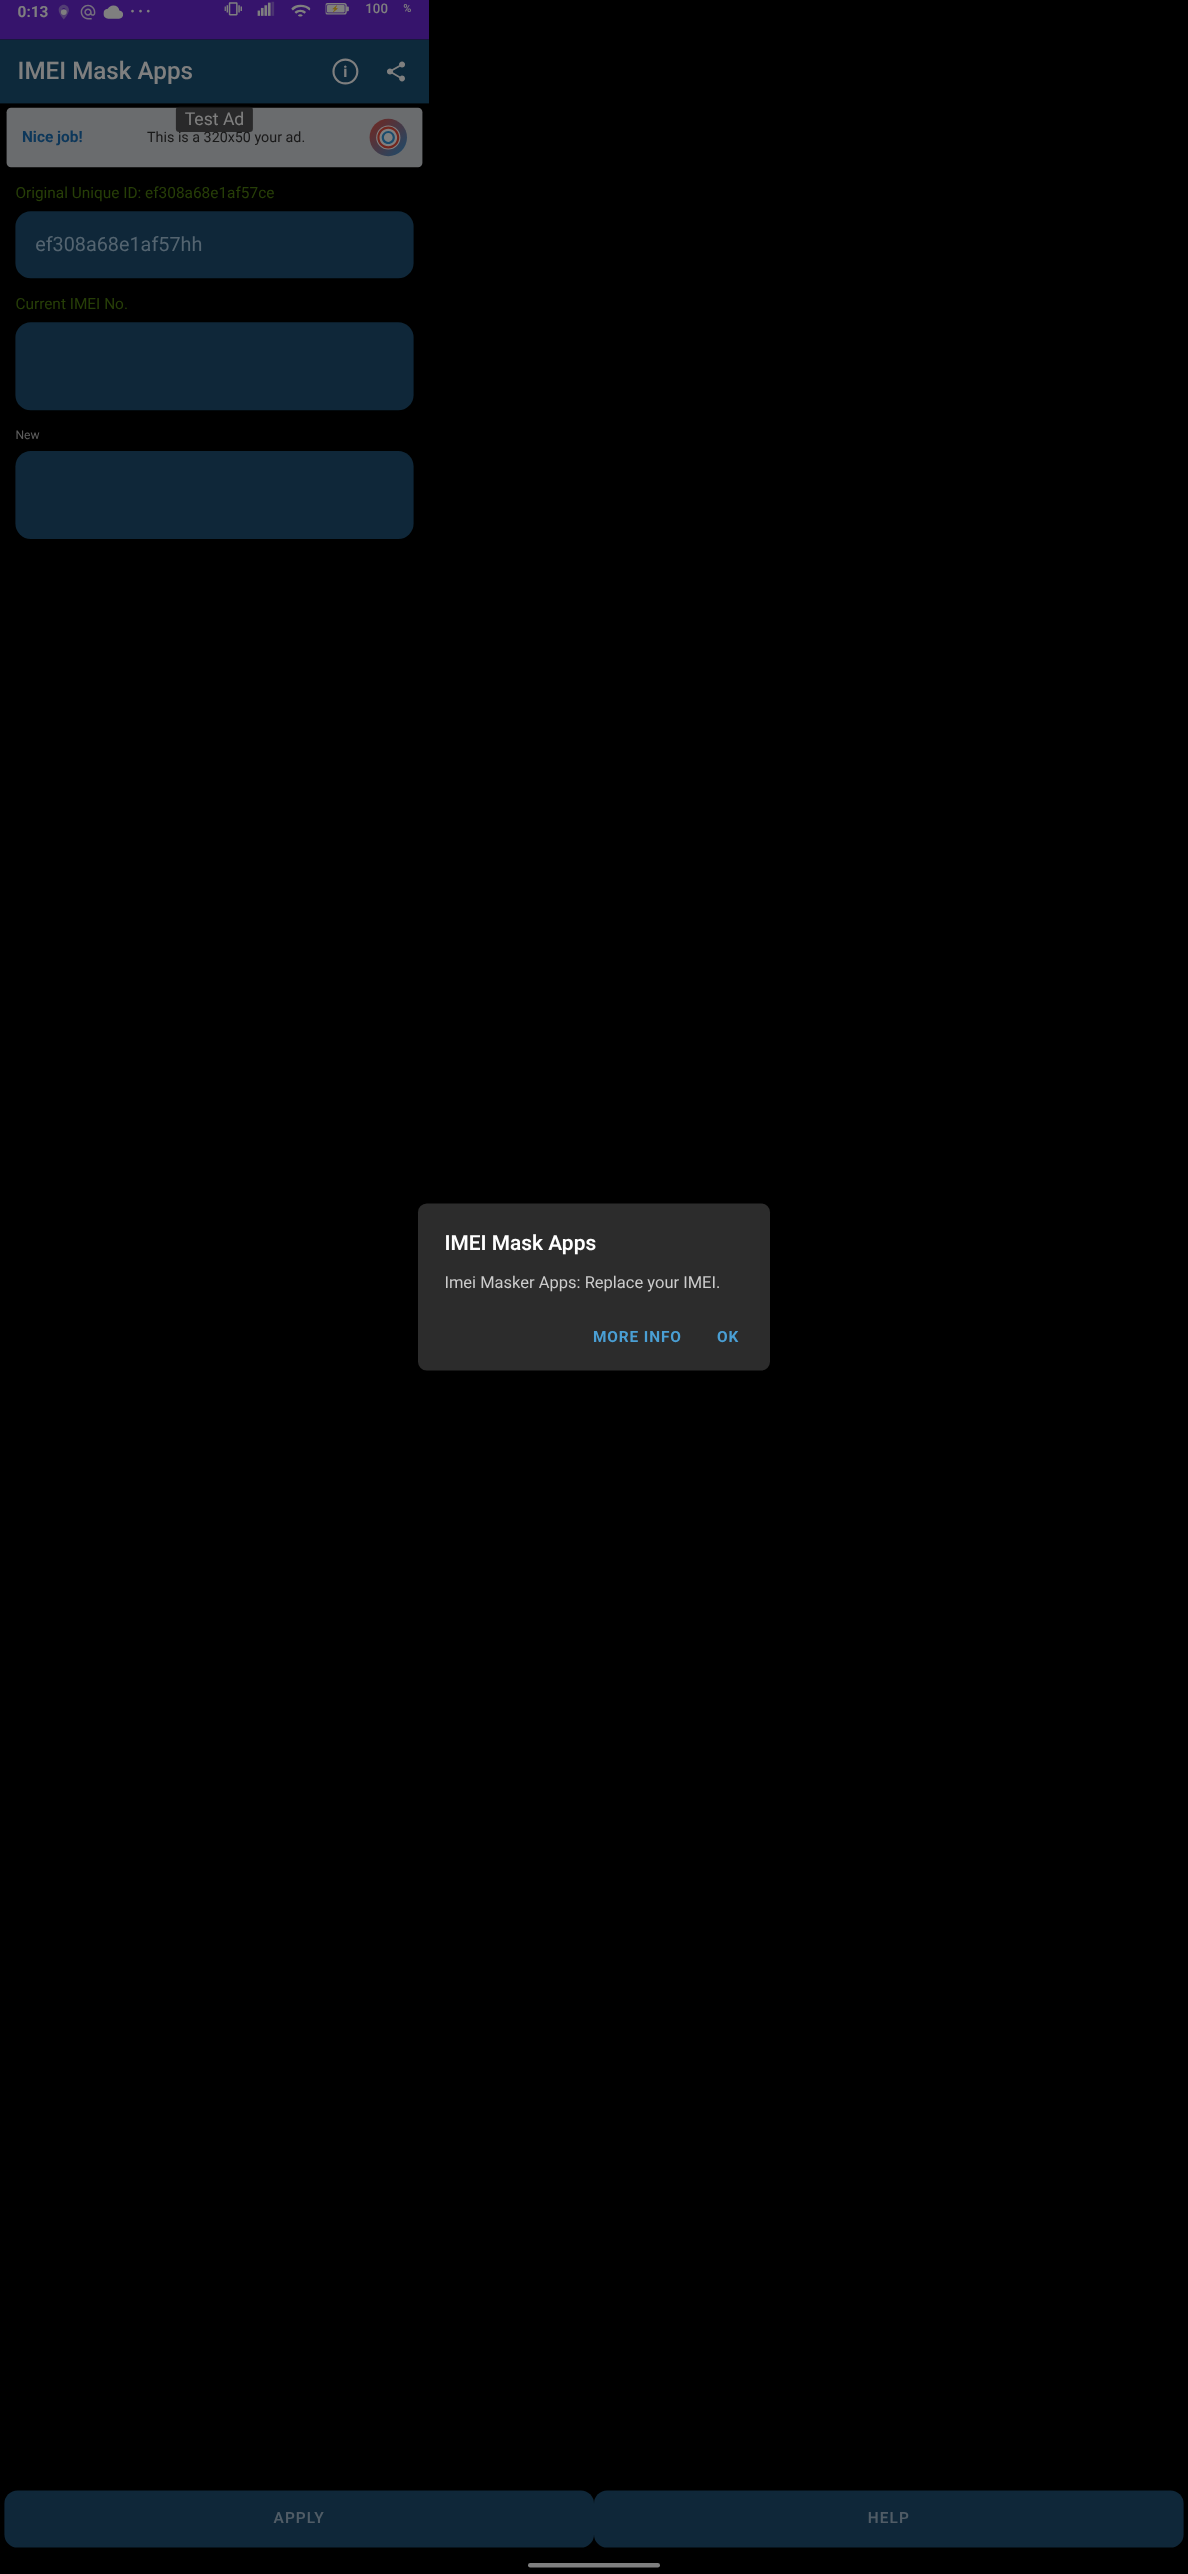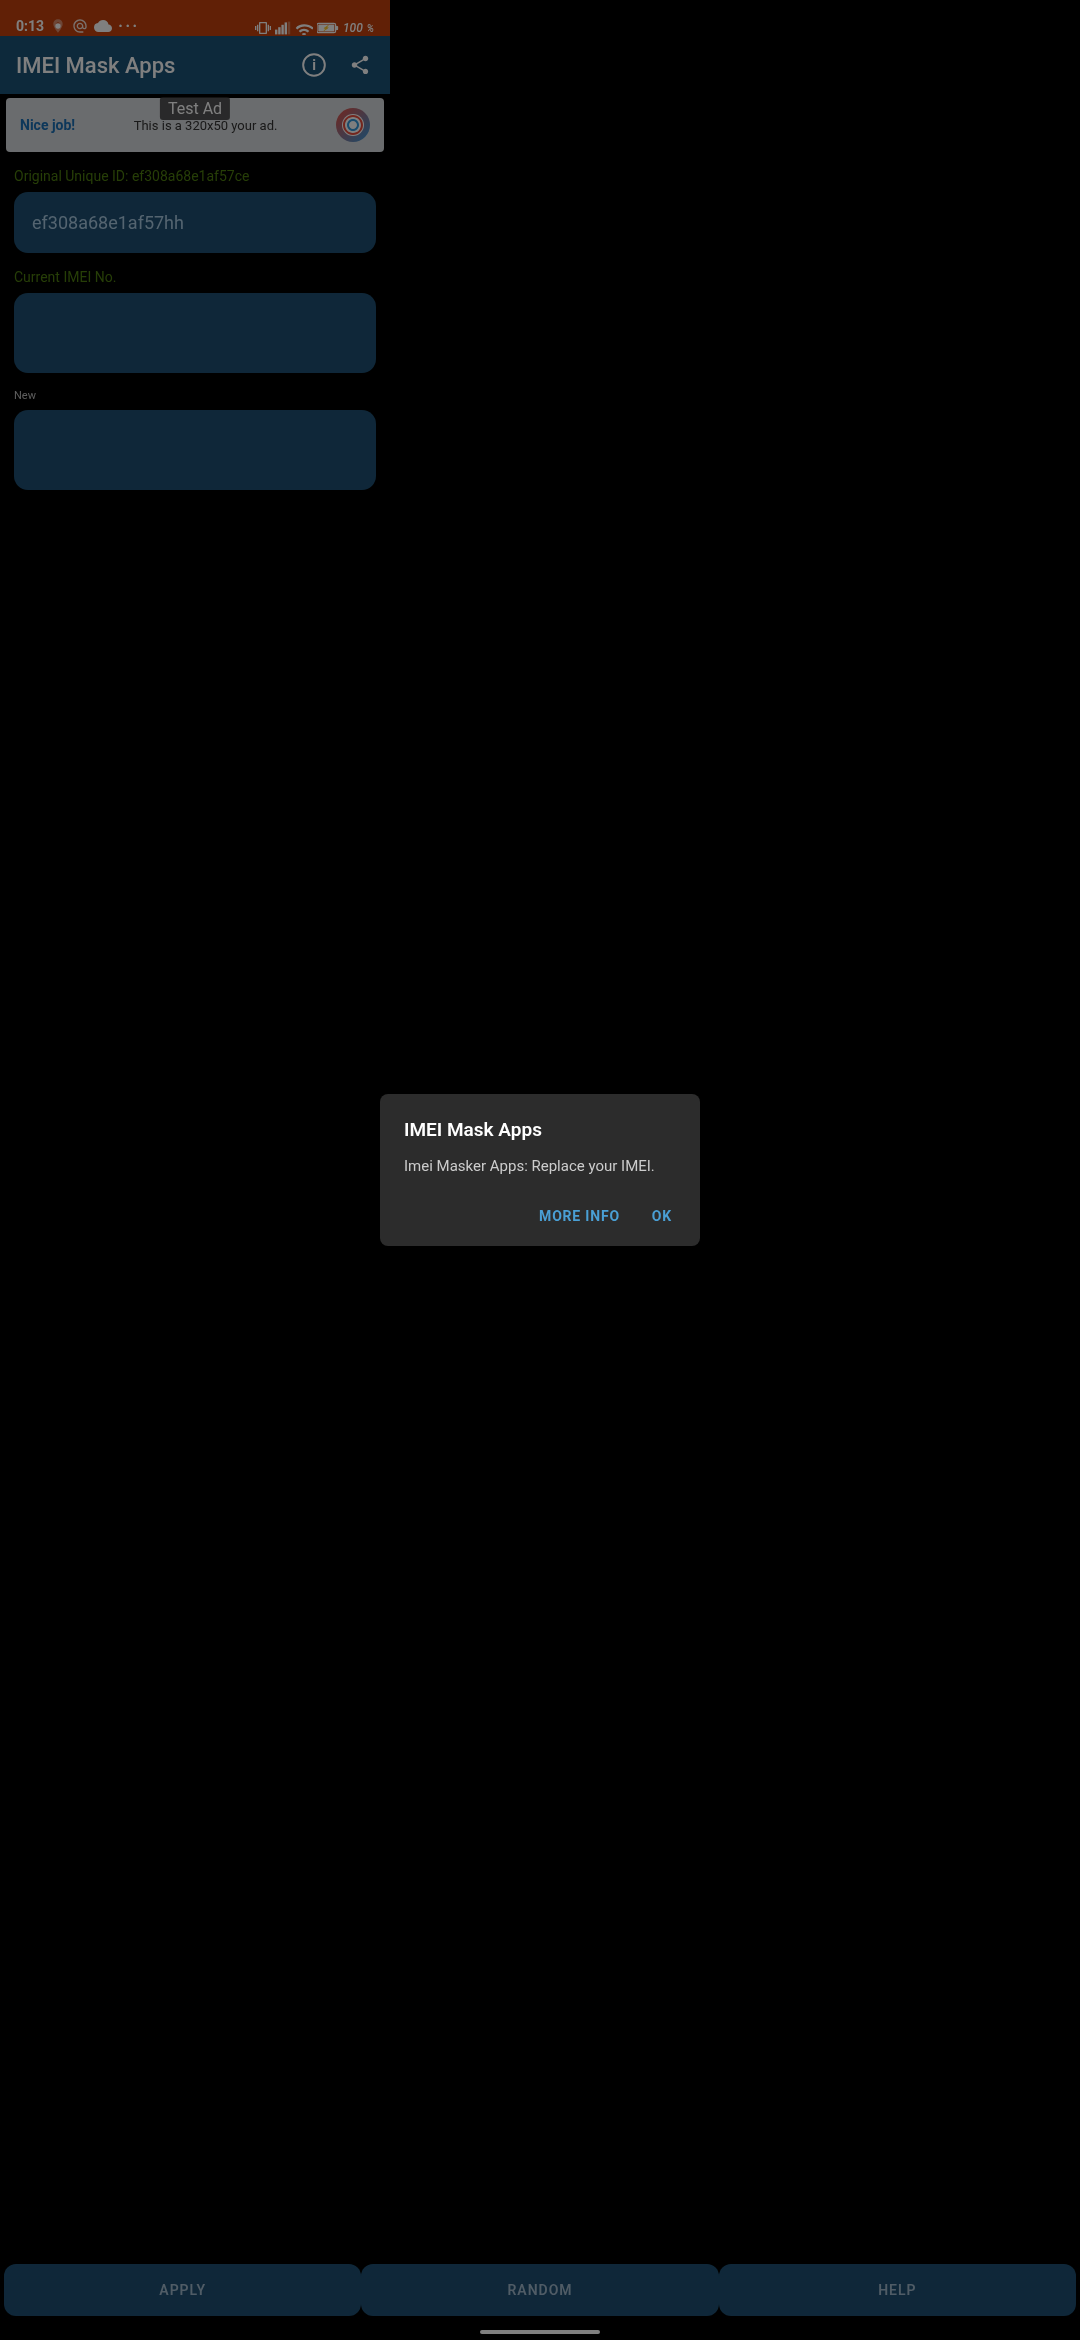--- a/index.html
+++ b/index.html
@@ -9,32 +9,32 @@
       width: 390px;
       min-height: 844px;
       background: #000;
       font-family: 'Roboto', Arial, sans-serif;
       position: relative;
       overflow-x: hidden;
     }
 
     
     .status-bar {
-      background: #c2410c;
+      background: #6d28d9;
       height: 36px;
       display: flex;
-      align-items: flex-end;
+      align-items: flex-start;
       justify-content: space-between;
       padding: 0 16px;
       color: #fff;
       font-size: 13px;
       font-weight: 500;
     }
     .status-left { display: flex; align-items: center; gap: 6px; }
-    .status-right { display: flex; align-items: center; gap: 4px; font-size: 12px; font-style: italic; }
+    .status-right { display: flex; align-items: center; gap: 14px; font-size: 12px; }
     .status-time { font-weight: bold; font-size: 14px; }
 
     
     .app-bar {
       background: #1a5276;
       height: 58px;
       display: flex;
       align-items: center;
       justify-content: space-between;
       padding: 0 16px;
@@ -328,17 +328,16 @@
     <div class="dialog-message">Imei Masker Apps: Replace your IMEI.</div>
     <div class="dialog-buttons">
       <span class="dialog-btn">MORE INFO</span>
       <span class="dialog-btn">OK</span>
     </div>
   </div>
 </div>
 
 <div class="bottom-buttons">
   <div class="bottom-btn">APPLY</div>
-  <div class="bottom-btn">RANDOM</div>
   <div class="bottom-btn">HELP</div>
 </div>
 
 <div class="nav-indicator"></div>
 
 </body></html>

